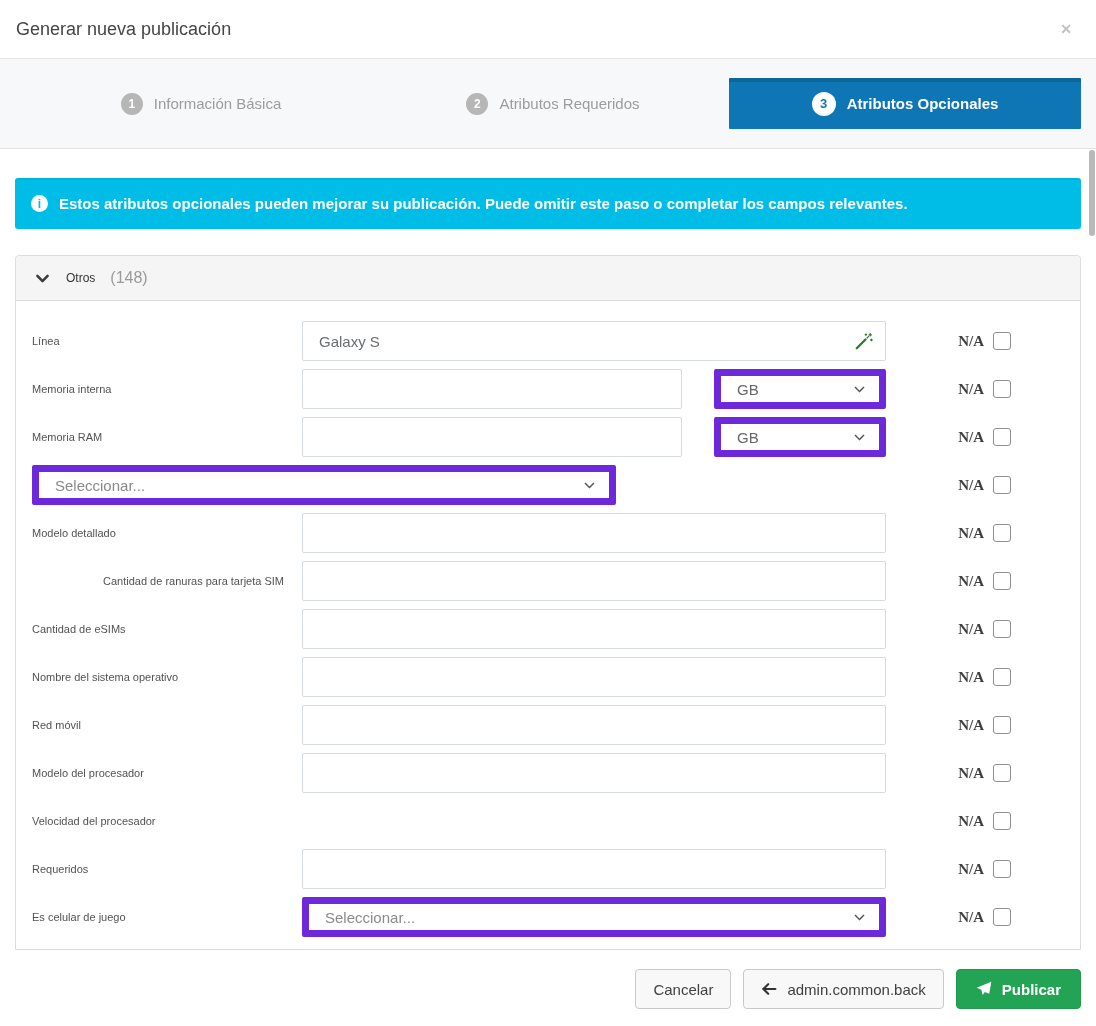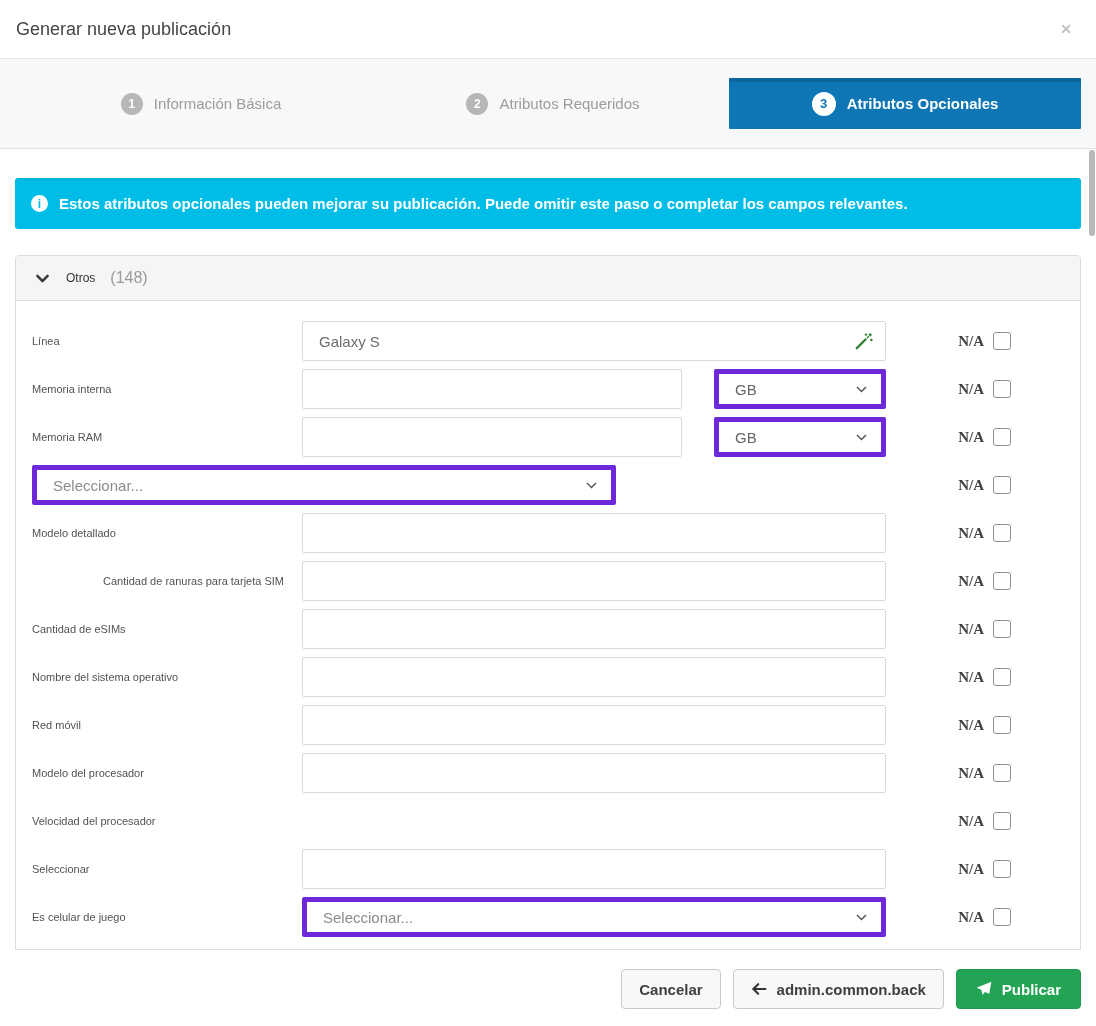--- a/index.html
+++ b/index.html
@@ -38,36 +38,36 @@
   .field-label{width:270px;padding-right:18px;box-sizing:border-box;font-size:11px;font-weight:normal;
                color:#525252;line-height:21px;}
   .field-label.right{text-align:right;}
   .field-control{width:584px;display:flex;justify-content:space-between;flex:none;}
   .text-wrap{position:relative;width:100%;}
   .text-wrap.narrow{width:380px;flex:none;}
   .ctl-input{width:100%;height:40px;border:1px solid #d4dade;border-radius:2px;padding:0 40px 0 16px;
              font-size:15px;color:#6a6e71;box-sizing:border-box;outline:none;
              font-family:"Liberation Sans",sans-serif;background:#fff;}
   .wand{position:absolute;right:13px;top:11px;cursor:pointer;line-height:0;}
-  .select-box{width:172px;height:40px;border:5px solid #6d28d9;border-radius:2px;display:flex;
+  .select-box{width:172px;height:40px;border:7px solid #6d28d9;border-radius:2px;display:flex;
               align-items:center;justify-content:space-between;padding:0 14px 0 16px;box-sizing:border-box;
               background:#fff;cursor:pointer;flex:none;}
   .select-box.full{width:100%;text-align:center;}
   .select-text{font-size:15px;color:#8a8a8a;}
   .select-text.unit{color:#666;}
   .na-cluster{margin-left:auto;margin-right:69px;display:flex;align-items:center;gap:9px;}
   .na-label{font-size:15px;font-weight:bold;color:#3f3f3f;font-family:Liberation Serif, serif;}
   .na-checkbox{width:16px;height:16px;border:1.5px solid #8f8f8f;border-radius:3px;background:#fff;
                cursor:pointer;flex:none;}
   
   .footer{position:absolute;bottom:0;left:0;right:0;height:74px;background:#fff;display:flex;
           align-items:center;justify-content:flex-end;gap:12px;padding-right:15px;box-sizing:border-box;}
   .btn{height:40px;border-radius:4px;font-size:15px;display:inline-flex;align-items:center;gap:10px;
        padding:0 17px;cursor:pointer;box-sizing:border-box;font-family:"Liberation Sans",sans-serif;}
-  .btn-light{background:#f8f8f8;border:1px solid #c9c9c9;color:#3f3f3f;font-weight:bold;}
+  .btn-light{background:#f8f8f8;border:1px solid #c9c9c9;color:#3f3f3f;}
   .btn-green{background:#23a455;border:1px solid #1f9a4e;color:#fff;padding:0 19px;font-weight:bold;}
   .icon{line-height:0;display:inline-flex;}
   
   .scroll-thumb{position:absolute;right:1px;top:150px;width:6px;height:86px;background:#b9b9b9;
                 border-radius:3px;cursor:pointer;}
 </style>
 </head>
 <body>
 
 <div class="page">
@@ -245,21 +245,21 @@
             </div>
           </div>
           <div class="form-row">
             <div class="field-label">Velocidad del procesador</div>
             <div class="na-cluster">
               <span class="na-label">N/A</span>
               <span class="na-checkbox"></span>
             </div>
           </div>
           <div class="form-row">
-            <div class="field-label">Seleccionar</div>
+            <div class="field-label">Requeridos</div>
             <div class="field-control">
               <div class="text-wrap"><input type="text" class="ctl-input" value="" style=""></div>
             </div>
             <div class="na-cluster">
               <span class="na-label">N/A</span>
               <span class="na-checkbox"></span>
             </div>
           </div>
           <div class="form-row">
             <div class="field-label">Es celular de juego</div>

